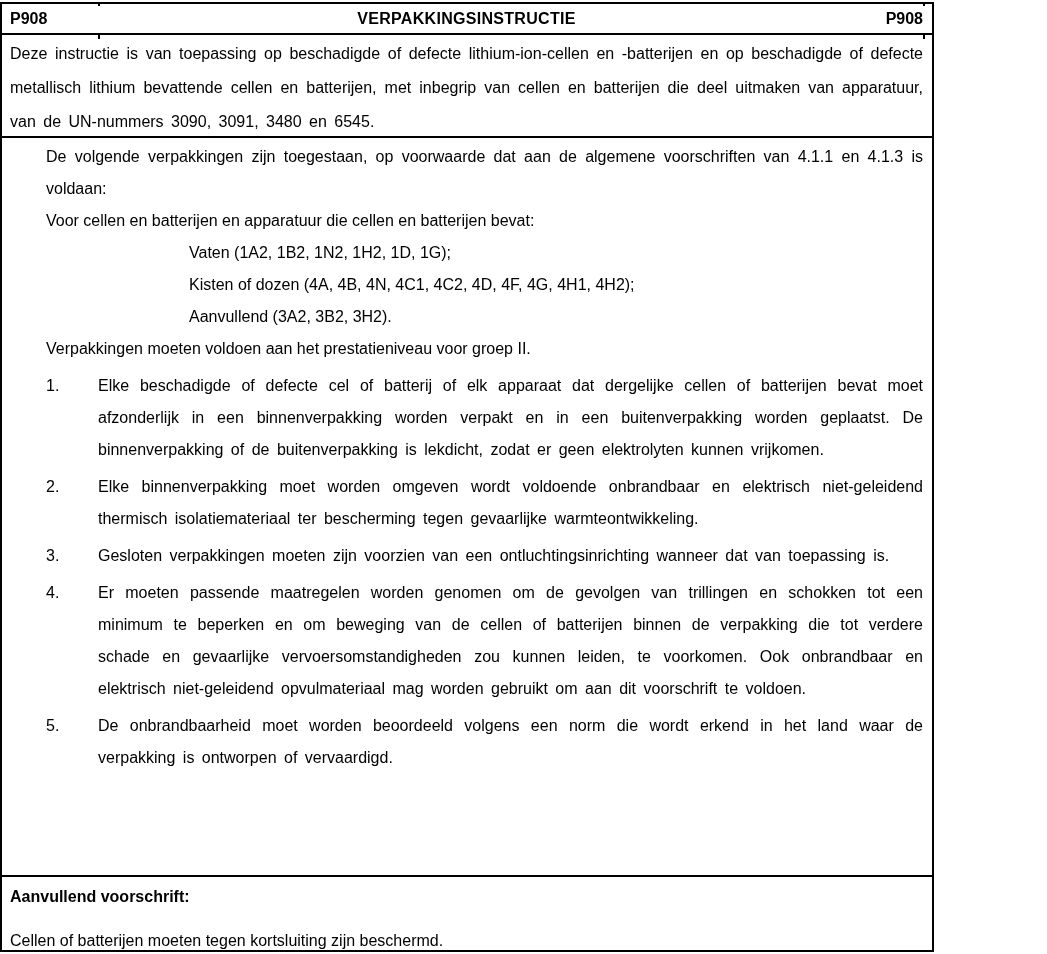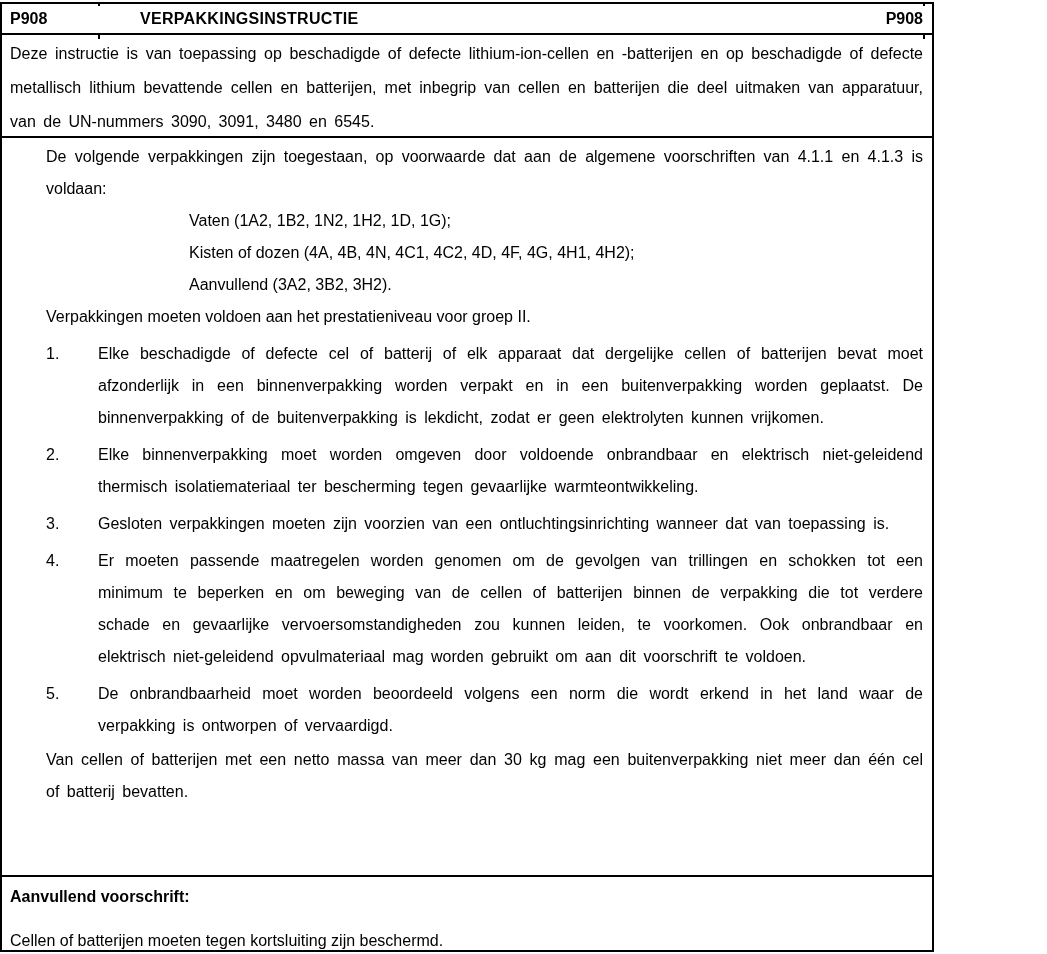--- a/index.html
+++ b/index.html
@@ -28,21 +28,21 @@
   .row.last { border-bottom: none; }
 
   
   .hdr {
     height: 31px;
     display: flex;
     align-items: center;
     font-weight: bold;
   }
   .hdr .h-left  { width: 130px; text-align: left; }
-  .hdr .h-mid   { flex: 1; text-align: left; letter-spacing: 0.3px; }
+  .hdr .h-mid   { flex: 1; text-align: center; letter-spacing: 0.3px; }
   .hdr .h-right { width: 130px; text-align: right; }
 
   
   .intro {
     height: 103px;
     line-height: 34px;
     padding-top: 2px;
   }
 
   
@@ -103,49 +103,49 @@
     <span class="h-mid">VERPAKKINGSINSTRUCTIE</span>
     <span class="h-right">P908</span>
   </div>
 
   <div class="row intro">
     <p class="just">Deze instructie is van toepassing op beschadigde of defecte lithium-ion-cellen en -batterijen en op beschadigde of defecte metallisch lithium bevattende cellen en batterijen, met inbegrip van cellen en batterijen die deel uitmaken van apparatuur, van de UN-nummers 3090, 3091, 3480 en 6545.</p>
   </div>
 
   <div class="row main">
     <p class="just">De volgende verpakkingen zijn toegestaan, op voorwaarde dat aan de algemene voorschriften van 4.1.1 en 4.1.3 is voldaan:</p>
+    <p>Voor cellen en batterijen en apparatuur die cellen en batterijen bevat:</p>
 
     <p class="indent">Vaten (1A2, 1B2, 1N2, 1H2, 1D, 1G);</p>
     <p class="indent">Kisten of dozen (4A, 4B, 4N, 4C1, 4C2, 4D, 4F, 4G, 4H1, 4H2);</p>
     <p class="indent">Aanvullend (3A2, 3B2, 3H2).</p>
 
     <p>Verpakkingen moeten voldoen aan het prestatieniveau voor groep II.</p>
 
     <div class="num-item">
       <span class="num">1.</span>
       <p class="just">Elke beschadigde of defecte cel of batterij of elk apparaat dat dergelijke cellen of batterijen bevat moet afzonderlijk in een binnenverpakking worden verpakt en in een buitenverpakking worden geplaatst. De binnenverpakking of de buitenverpakking is lekdicht, zodat er geen elektrolyten kunnen vrijkomen.</p>
     </div>
     <div class="num-item">
       <span class="num">2.</span>
-      <p class="just">Elke binnenverpakking moet worden omgeven door voldoende onbrandbaar en elektrisch niet-geleidend thermisch isolatiemateriaal ter bescherming tegen gevaarlijke warmteontwikkeling.</p>
+      <p class="just">Elke binnenverpakking moet worden omgeven wordt voldoende onbrandbaar en elektrisch niet-geleidend thermisch isolatiemateriaal ter bescherming tegen gevaarlijke warmteontwikkeling.</p>
     </div>
     <div class="num-item">
       <span class="num">3.</span>
       <p class="just">Gesloten verpakkingen moeten zijn voorzien van een ontluchtingsinrichting wanneer dat van toepassing is.</p>
     </div>
     <div class="num-item">
       <span class="num">4.</span>
       <p class="just">Er moeten passende maatregelen worden genomen om de gevolgen van trillingen en schokken tot een minimum te beperken en om beweging van de cellen of batterijen binnen de verpakking die tot verdere schade en gevaarlijke vervoersomstandigheden zou kunnen leiden, te voorkomen. Ook onbrandbaar en elektrisch niet-geleidend opvulmateriaal mag worden gebruikt om aan dit voorschrift te voldoen.</p>
     </div>
     <div class="num-item">
       <span class="num">5.</span>
       <p class="just">De onbrandbaarheid moet worden beoordeeld volgens een norm die wordt erkend in het land waar de verpakking is ontworpen of vervaardigd.</p>
     </div>
 
-    <p class="just mt2">Van cellen of batterijen met een netto massa van meer dan 30 kg mag een buitenverpakking niet meer dan één cel of batterij bevatten.</p>
   </div>
 
   <div class="row addl last">
     <p class="bold">Aanvullend voorschrift:</p>
     <p class="addl-text">Cellen of batterijen moeten tegen kortsluiting zijn beschermd.</p>
   </div>
 
 </div>
 
 </body></html>

